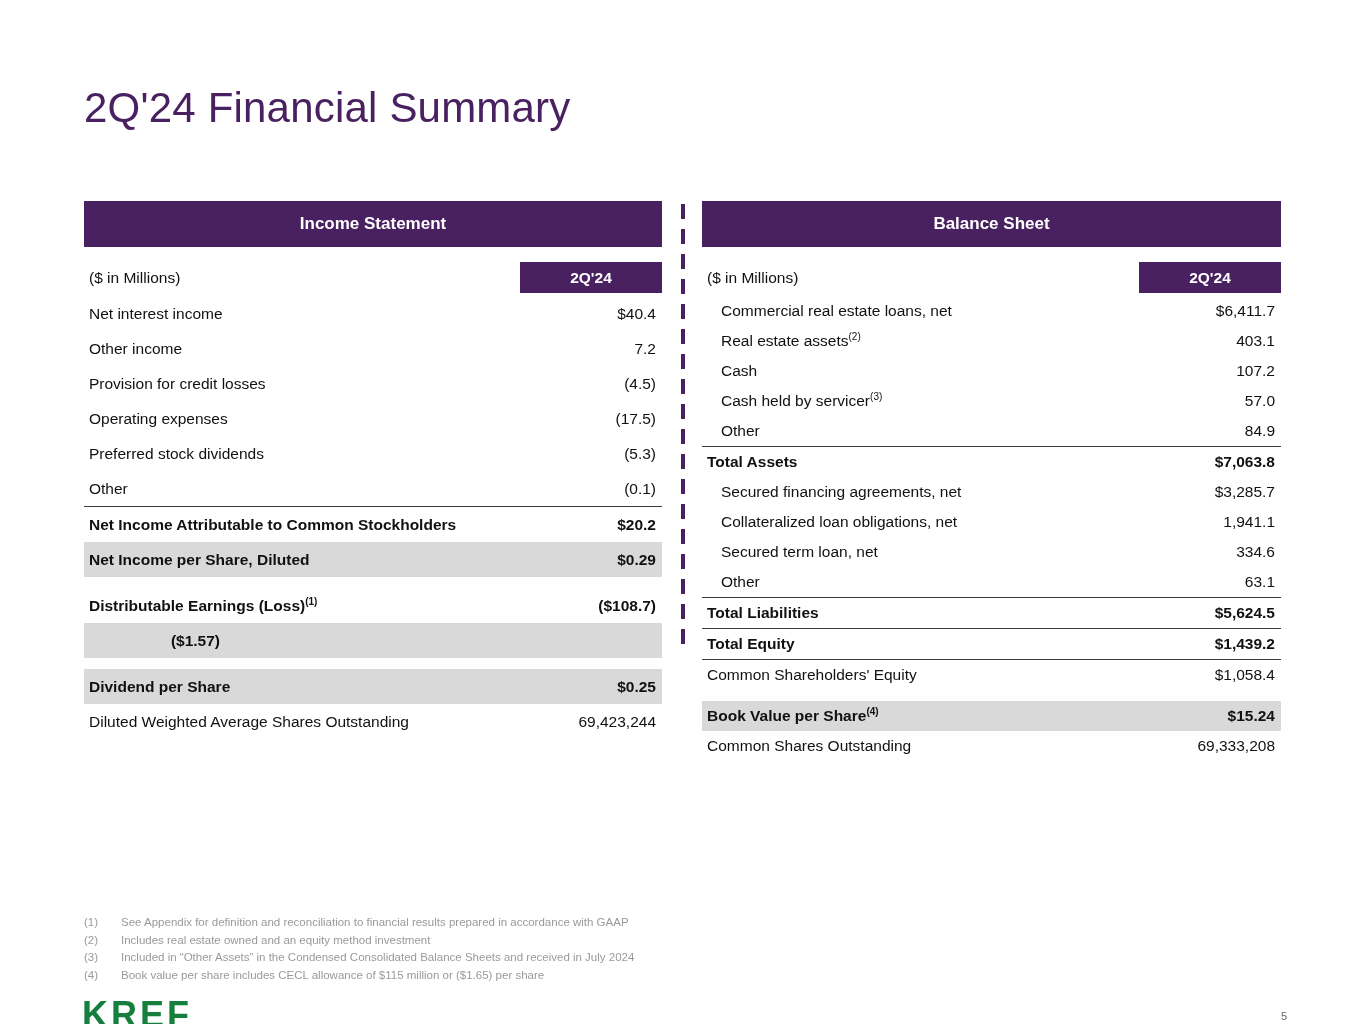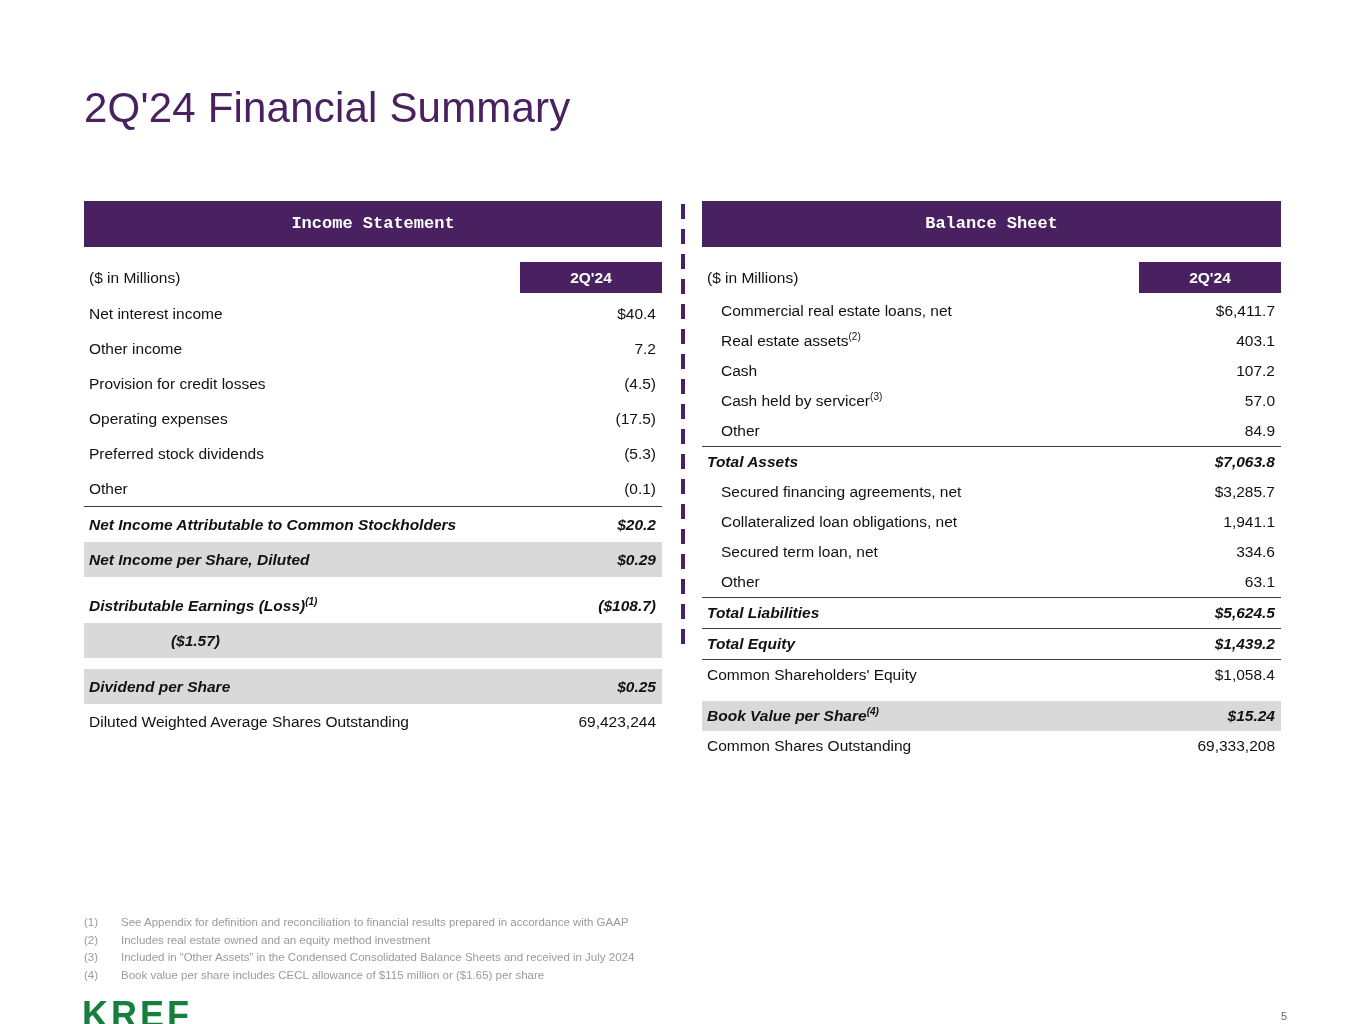--- a/index.html
+++ b/index.html
@@ -24,21 +24,20 @@
   }
 
   .fin-table{position:absolute;top:169px;}
   #income-statement{left:84px;width:578px;}
   #balance-sheet{left:702px;width:579px;}
 
   .table-header{
     background:var(--brand);color:#ffffff;font-weight:700;
     text-align:center;font-size:17px;height:46px;line-height:46px;
     margin-bottom:15px;
-    font-family:Liberation Mono, monospace;
   }
 
   .col-header-row{
     display:flex;justify-content:space-between;align-items:center;
     margin-bottom:3px;
   }
   .unit-label{font-size:15.5px;padding-left:5px;}
   .period-cell{
     background:var(--brand);color:#ffffff;font-weight:700;
     width:142px;height:31px;line-height:31px;text-align:center;
@@ -51,21 +50,21 @@
     font-size:15.5px;
   }
   #income-statement .row{min-height:35px;gap:24px;}
   #balance-sheet .row{min-height:30px;}
   .row .label{padding-left:5px;}
   .row .value{
     width:142px;flex:0 0 142px;text-align:right;
     padding-right:6px;box-sizing:border-box;
   }
   .row.detail .label{padding-left:19px;}
-  .row.bold,.row.total,.row.highlight{font-weight:700;font-style:italic;}
+  .row.bold,.row.total,.row.highlight{font-weight:700;}
   .row.total{border-top:1.5px solid var(--rule);}
   .row.rule-below{border-bottom:1.5px solid var(--rule);}
   .row.highlight{background:var(--hl);}
   .row.spacer{margin-top:11px;}
   sup{font-size:10px;line-height:0;}
 
   .divider{
     position:absolute;left:681px;top:172px;width:4px;height:440px;
     background:repeating-linear-gradient(to bottom, var(--brand) 0 15px, transparent 15px 25px);
   }

